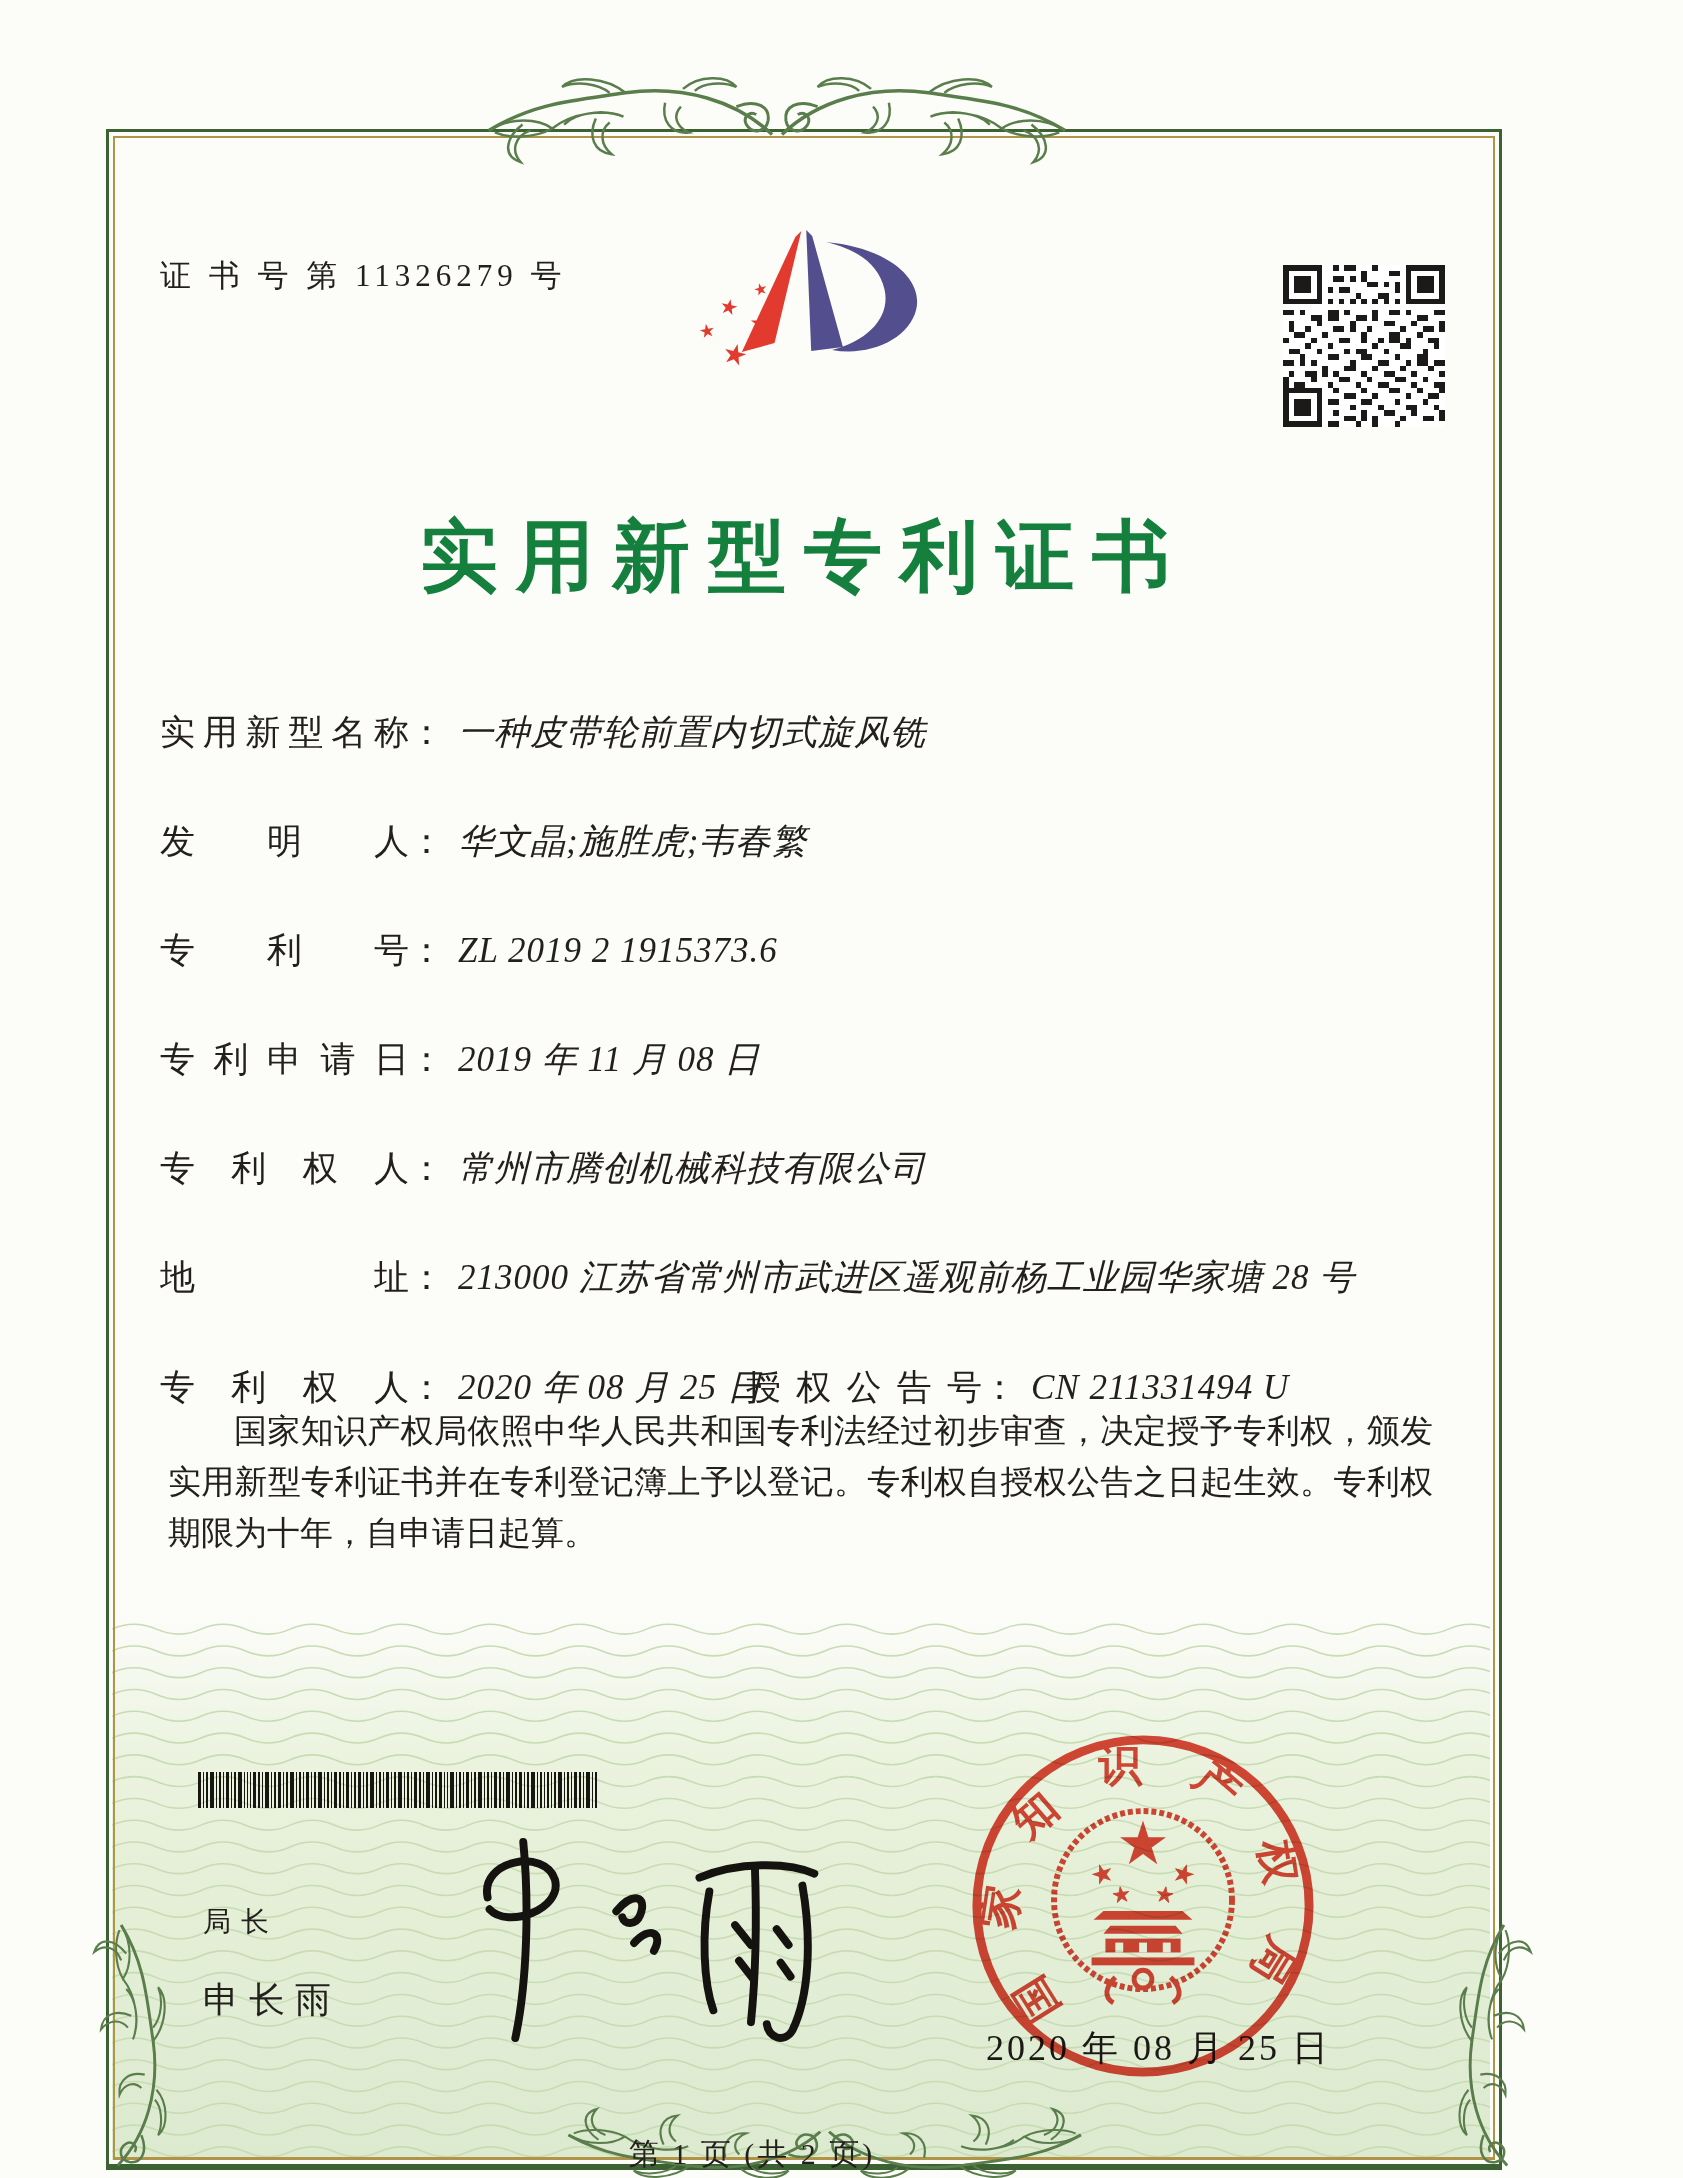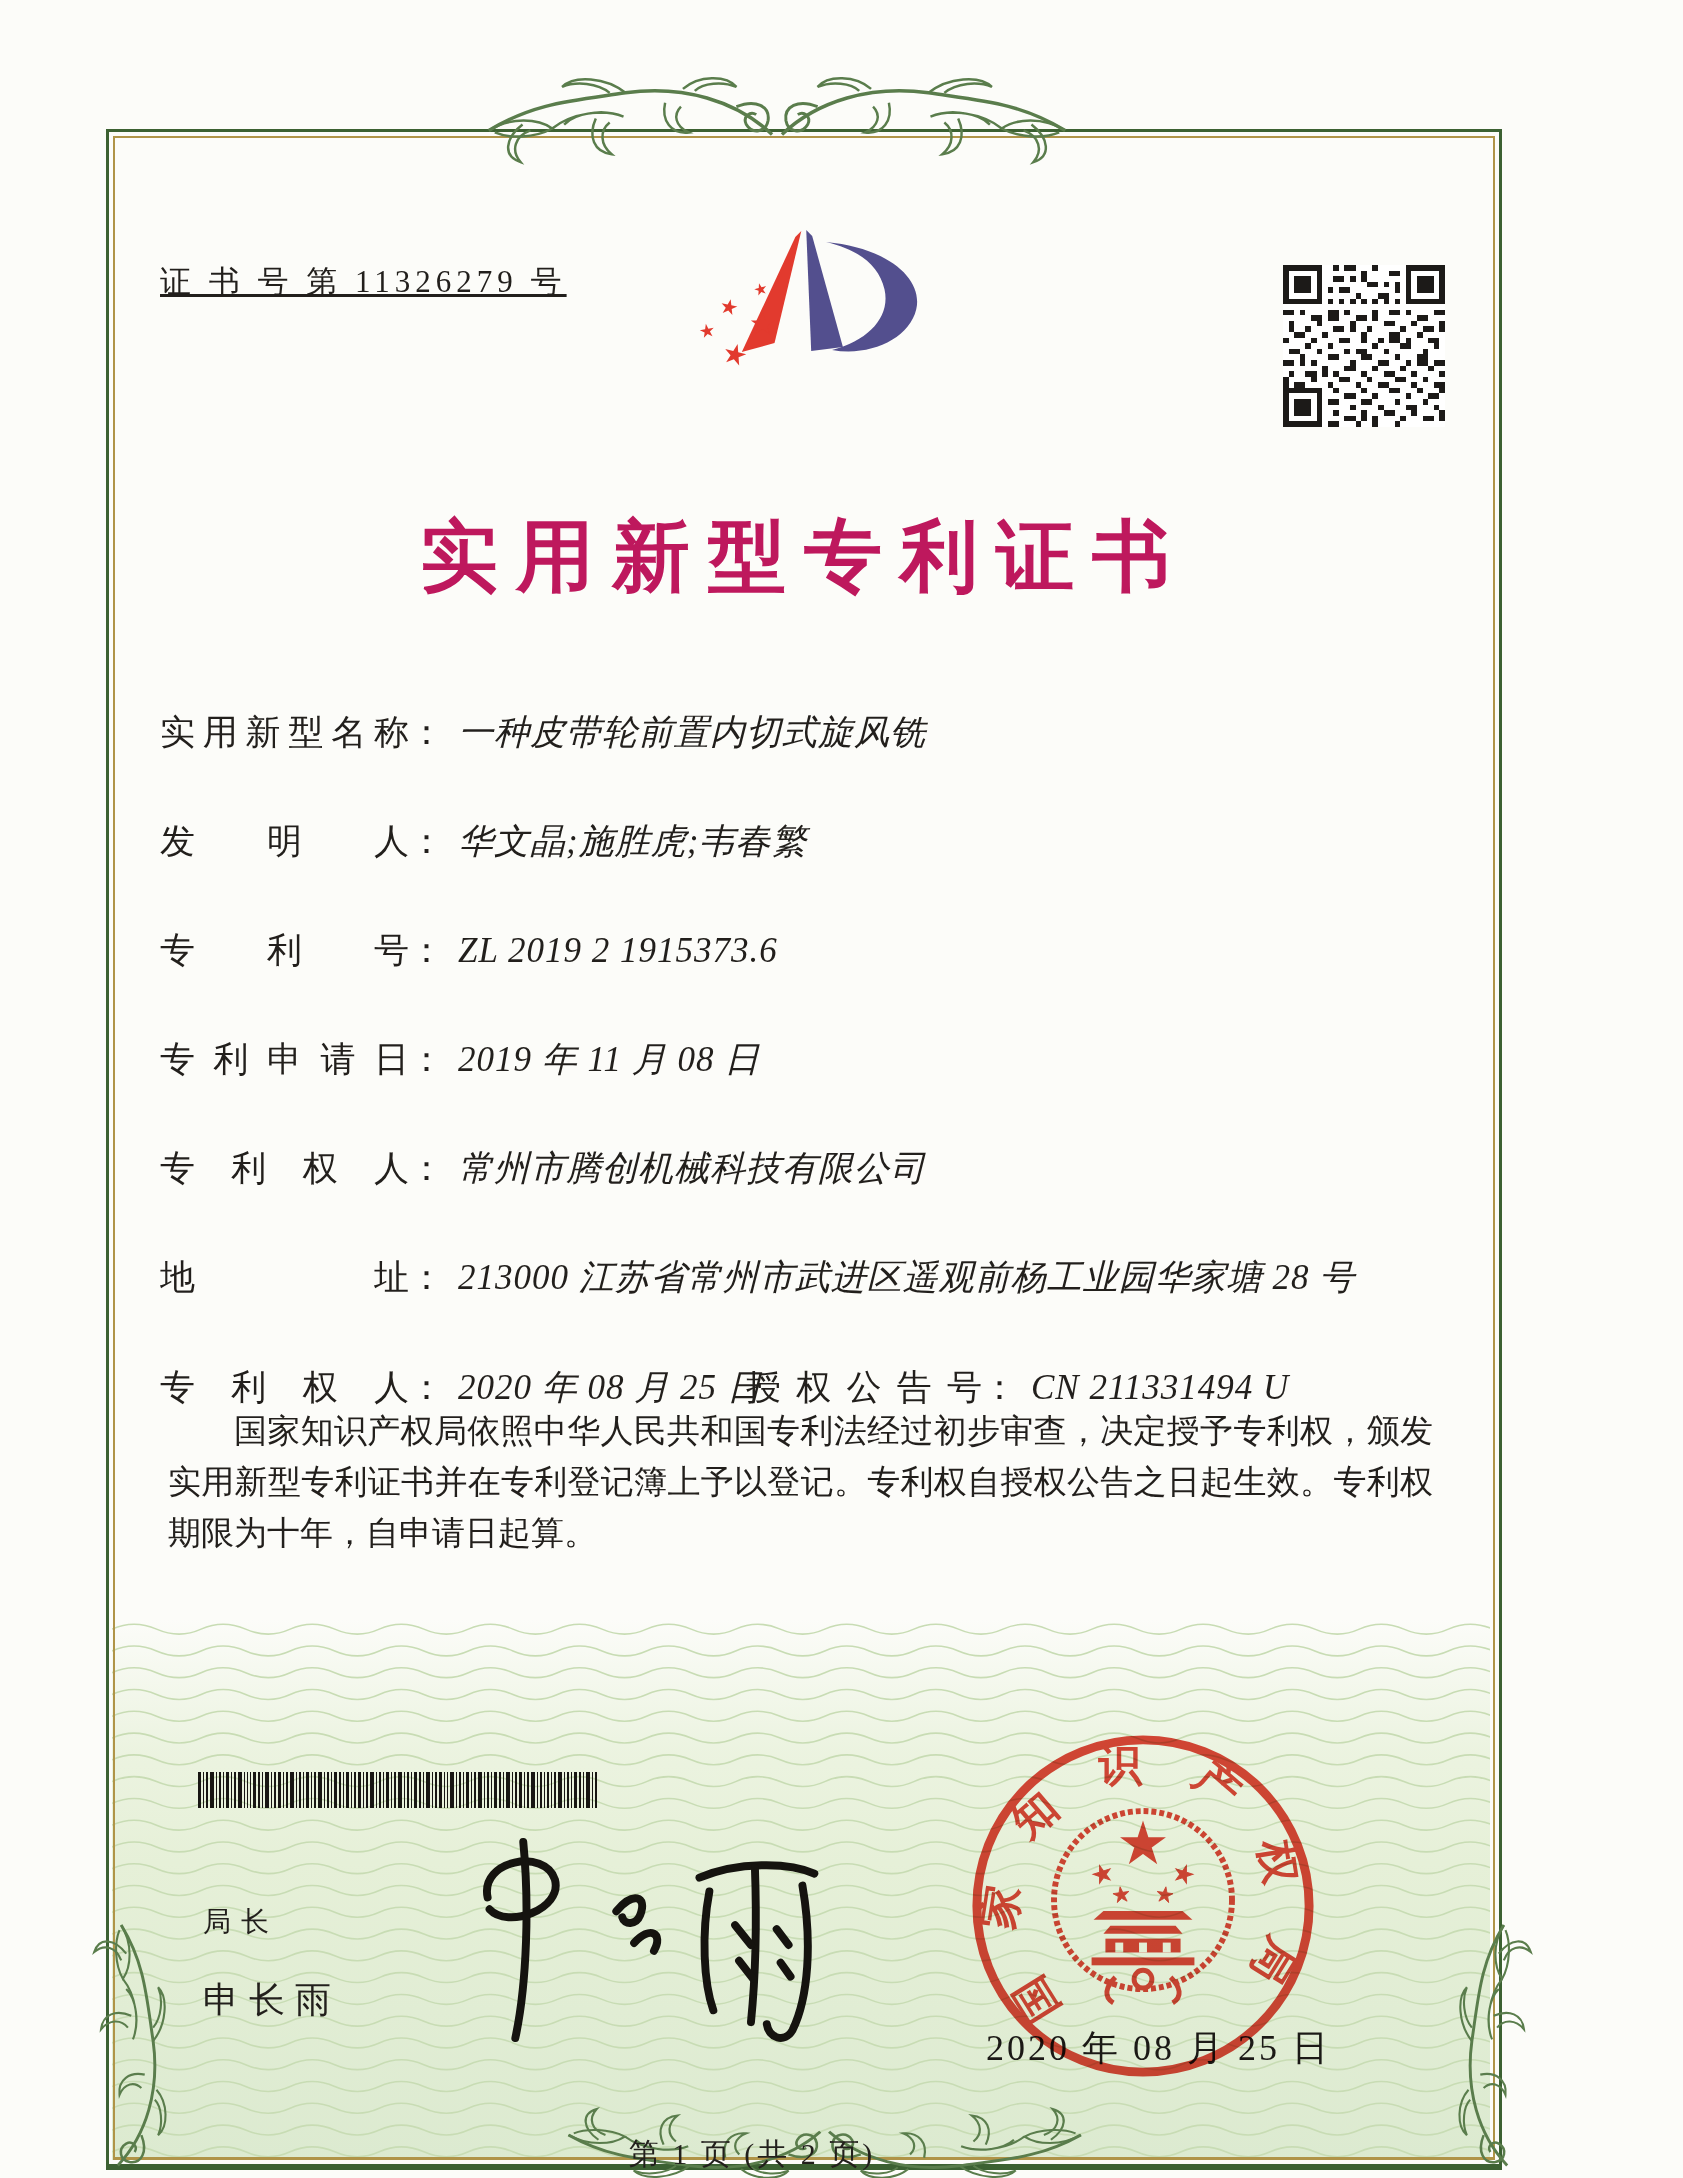--- a/index.html
+++ b/index.html
@@ -10,23 +10,23 @@
   }
   
   .frame{position:absolute;left:106px;top:129px;width:1390px;height:2032px;
     border:3px solid #3c6132;border-bottom-width:6px;}
   .frame-inner{position:absolute;inset:4px;border:2px solid #b09448;border-bottom-width:3px;}
   
   .tint{position:absolute;left:112px;top:1619px;width:1378px;height:541px;
     background:linear-gradient(180deg,rgba(233,242,220,0) 0,rgba(233,242,220,.85) 129px,#e6f0d8 45%,#dcead0 100%);}
   .waves{position:absolute;left:112px;top:1619px;}
   
-  .cert-no{position:absolute;left:160px;top:261px;font-size:31px;letter-spacing:5px;text-decoration:underline;}
+  .cert-no{position:absolute;left:160px;top:255px;font-size:31px;letter-spacing:5px;}
   .title{position:absolute;left:106px;top:505px;width:1396px;text-align:center;
-    font-size:78px;font-weight:bold;letter-spacing:18px;color:#be185d;}
+    font-size:78px;font-weight:bold;letter-spacing:18px;color:#15803d;}
   .fields{position:absolute;left:160px;top:709px;width:1297px;font-size:35px;}
   .frow{position:absolute;left:0;white-space:nowrap;}
   .flabel{display:inline-block;width:249px;text-align:justify;text-align-last:justify;vertical-align:top;}
   .fcolon{display:inline-block;margin-right:14px;}
   .fvalue{letter-spacing:1px;font-style:italic;}
   .grant2{position:absolute;left:586px;top:0;white-space:nowrap;}
   .grant2 .flabel{width:236px;font-family:Liberation Serif, serif;}
   .paragraphs{position:absolute;left:160px;top:1398px;width:1281px;
     font-size:33px;line-height:51px;text-align:justify;}
   .paragraphs p{margin:8px;text-indent:2em;}

